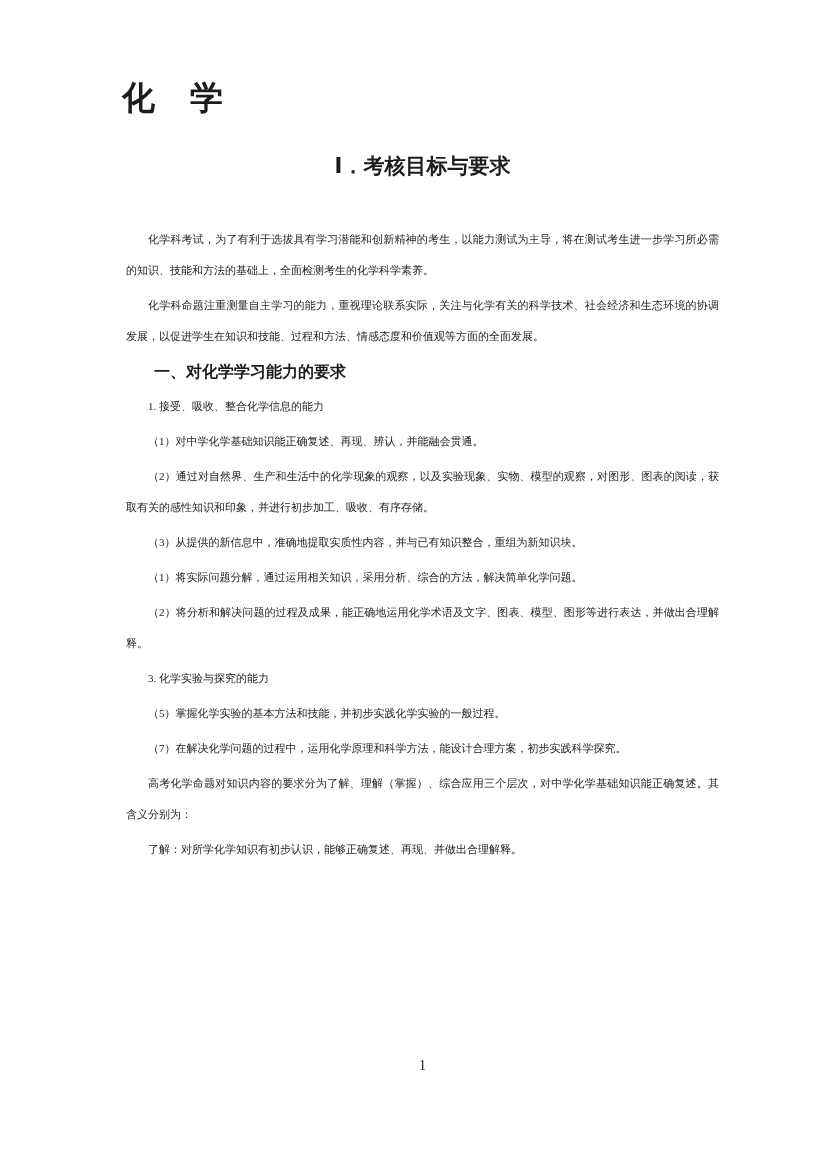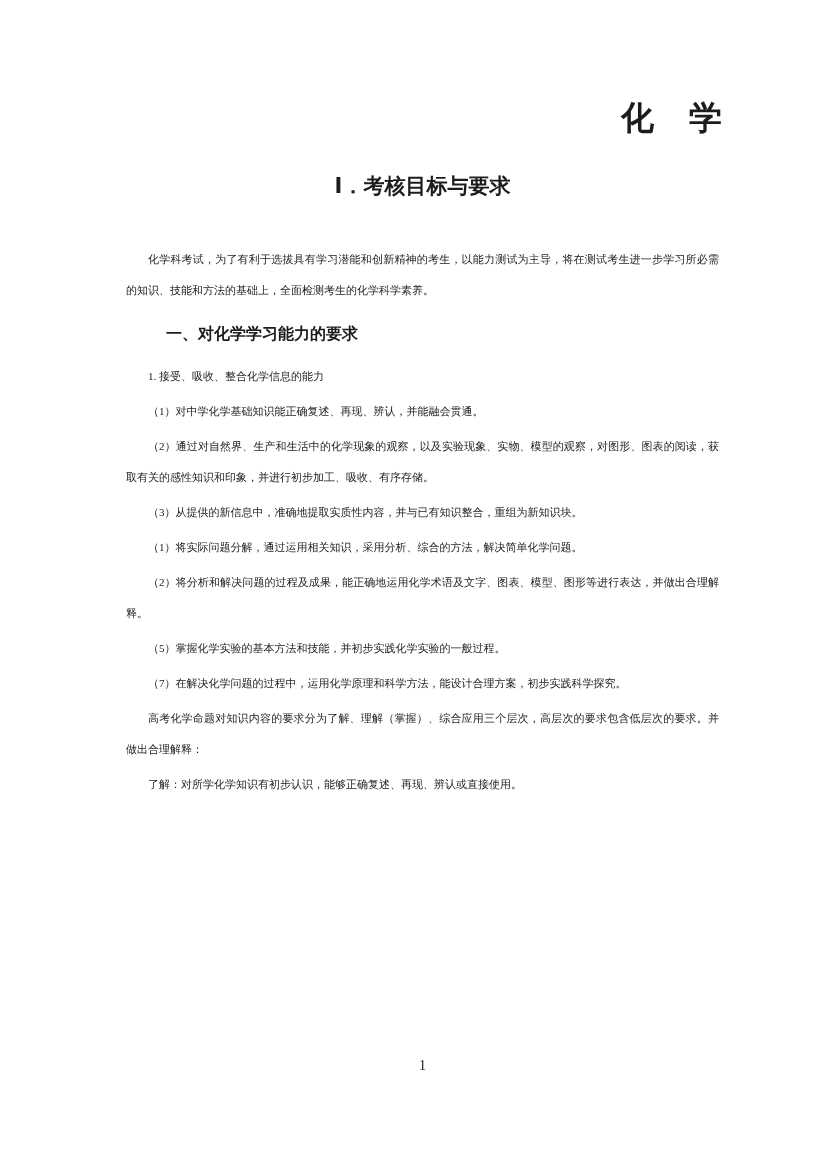--- a/index.html
+++ b/index.html
@@ -16,25 +16,25 @@
     font-family: "Liberation Serif", "DejaVu Serif", serif;
     color: #1c1c1c;
   }
   .content {
     position: absolute;
     left: 122px;
     top: 0;
     width: 601px;
   }
   .doc-title {
-    margin: 100px 0 0 0;
+    margin: 80px 0 0 0;
     font-size: 33px;
     line-height: 1.15;
     font-weight: bold;
-    text-align: right;
+    text-align: left;
     letter-spacing: 1px;
     font-family: "Liberation Serif", "DejaVu Serif", serif;
   }
   .part-heading {
     margin: 36px 0 16px 0;
     font-size: 21px;
     line-height: 1.15;
     font-weight: bold;
     text-align: center;
     font-family: "Liberation Sans", "DejaVu Sans", sans-serif;
@@ -44,21 +44,21 @@
   }
   .para {
     margin: 4px;
     font-size: 11px;
     line-height: 31px;
     text-indent: 2em;
     text-align: justify;
     text-justify: inter-ideograph;
   }
   .section-heading {
-    margin: 12px;
+    margin: 0;
     font-size: 16px;
     line-height: 31px;
     text-indent: 2em;
     font-weight: bold;
     font-family: "Liberation Sans", "DejaVu Sans", sans-serif;
   }
   .page-number {
     position: absolute;
     left: 122px;
     width: 601px;
@@ -74,30 +74,32 @@
 
 <div class="page">
   <div class="content">
 
     <h1 class="doc-title">化　学</h1>
 
     <h2 class="part-heading">Ⅰ．考核目标与要求</h2>
 
     <div class="body-text">
       <p class="para">化学科考试，为了有利于选拔具有学习潜能和创新精神的考生，以能力测试为主导，将在测试考生进一步学习所必需的知识、技能和方法的基础上，全面检测考生的化学科学素养。</p>
+      <p class="para">化学科命题注重测量自主学习的能力，重视理论联系实际，关注与化学有关的科学技术、社会经济和生态环境的协调发展，以促进学生在知识和技能、过程和方法、情感态度和价值观等方面的全面发展。</p>
 
       <p class="section-heading">一、对化学学习能力的要求</p>
       <p class="para">1. 接受、吸收、整合化学信息的能力</p>
       <p class="para">（1）对中学化学基础知识能正确复述、再现、辨认，并能融会贯通。</p>
       <p class="para">（2）通过对自然界、生产和生活中的化学现象的观察，以及实验现象、实物、模型的观察，对图形、图表的阅读，获取有关的感性知识和印象，并进行初步加工、吸收、有序存储。</p>
       <p class="para">（3）从提供的新信息中，准确地提取实质性内容，并与已有知识整合，重组为新知识块。</p>
       <p class="para">（1）将实际问题分解，通过运用相关知识，采用分析、综合的方法，解决简单化学问题。</p>
       <p class="para">（2）将分析和解决问题的过程及成果，能正确地运用化学术语及文字、图表、模型、图形等进行表达，并做出合理解释。</p>
+      <p class="para">3. 化学实验与探究的能力</p>
       <p class="para">（5）掌握化学实验的基本方法和技能，并初步实践化学实验的一般过程。</p>
       <p class="para">（7）在解决化学问题的过程中，运用化学原理和科学方法，能设计合理方案，初步实践科学探究。</p>
 
-      <p class="para">高考化学命题对知识内容的要求分为了解、理解（掌握）、综合应用三个层次，高层次的要求包含低层次的要求。并做出合理解释：</p>
-      <p class="para">了解：对所学化学知识有初步认识，能够正确复述、再现、辨认或直接使用。</p>
+      <p class="para">高考化学命题对知识内容的要求分为了解、理解（掌握）、综合应用三个层次，对中学化学基础知识能正确复述。其含义分别为：</p>
+      <p class="para">了解：对所学化学知识有初步认识，能够正确复述、再现、并做出合理解释。</p>
     </div>
   </div>
 
   <div class="page-number">1</div>
 </div>
 
 </body></html>

